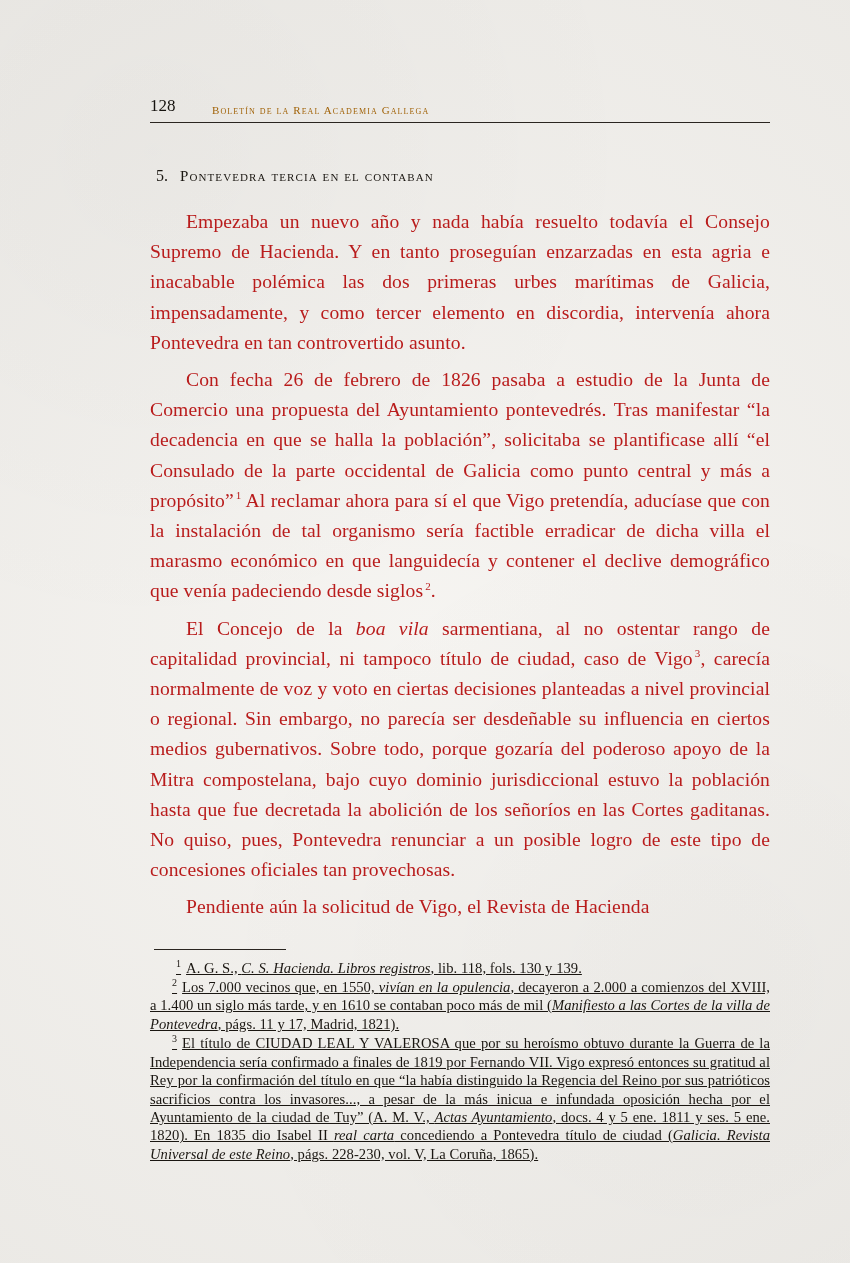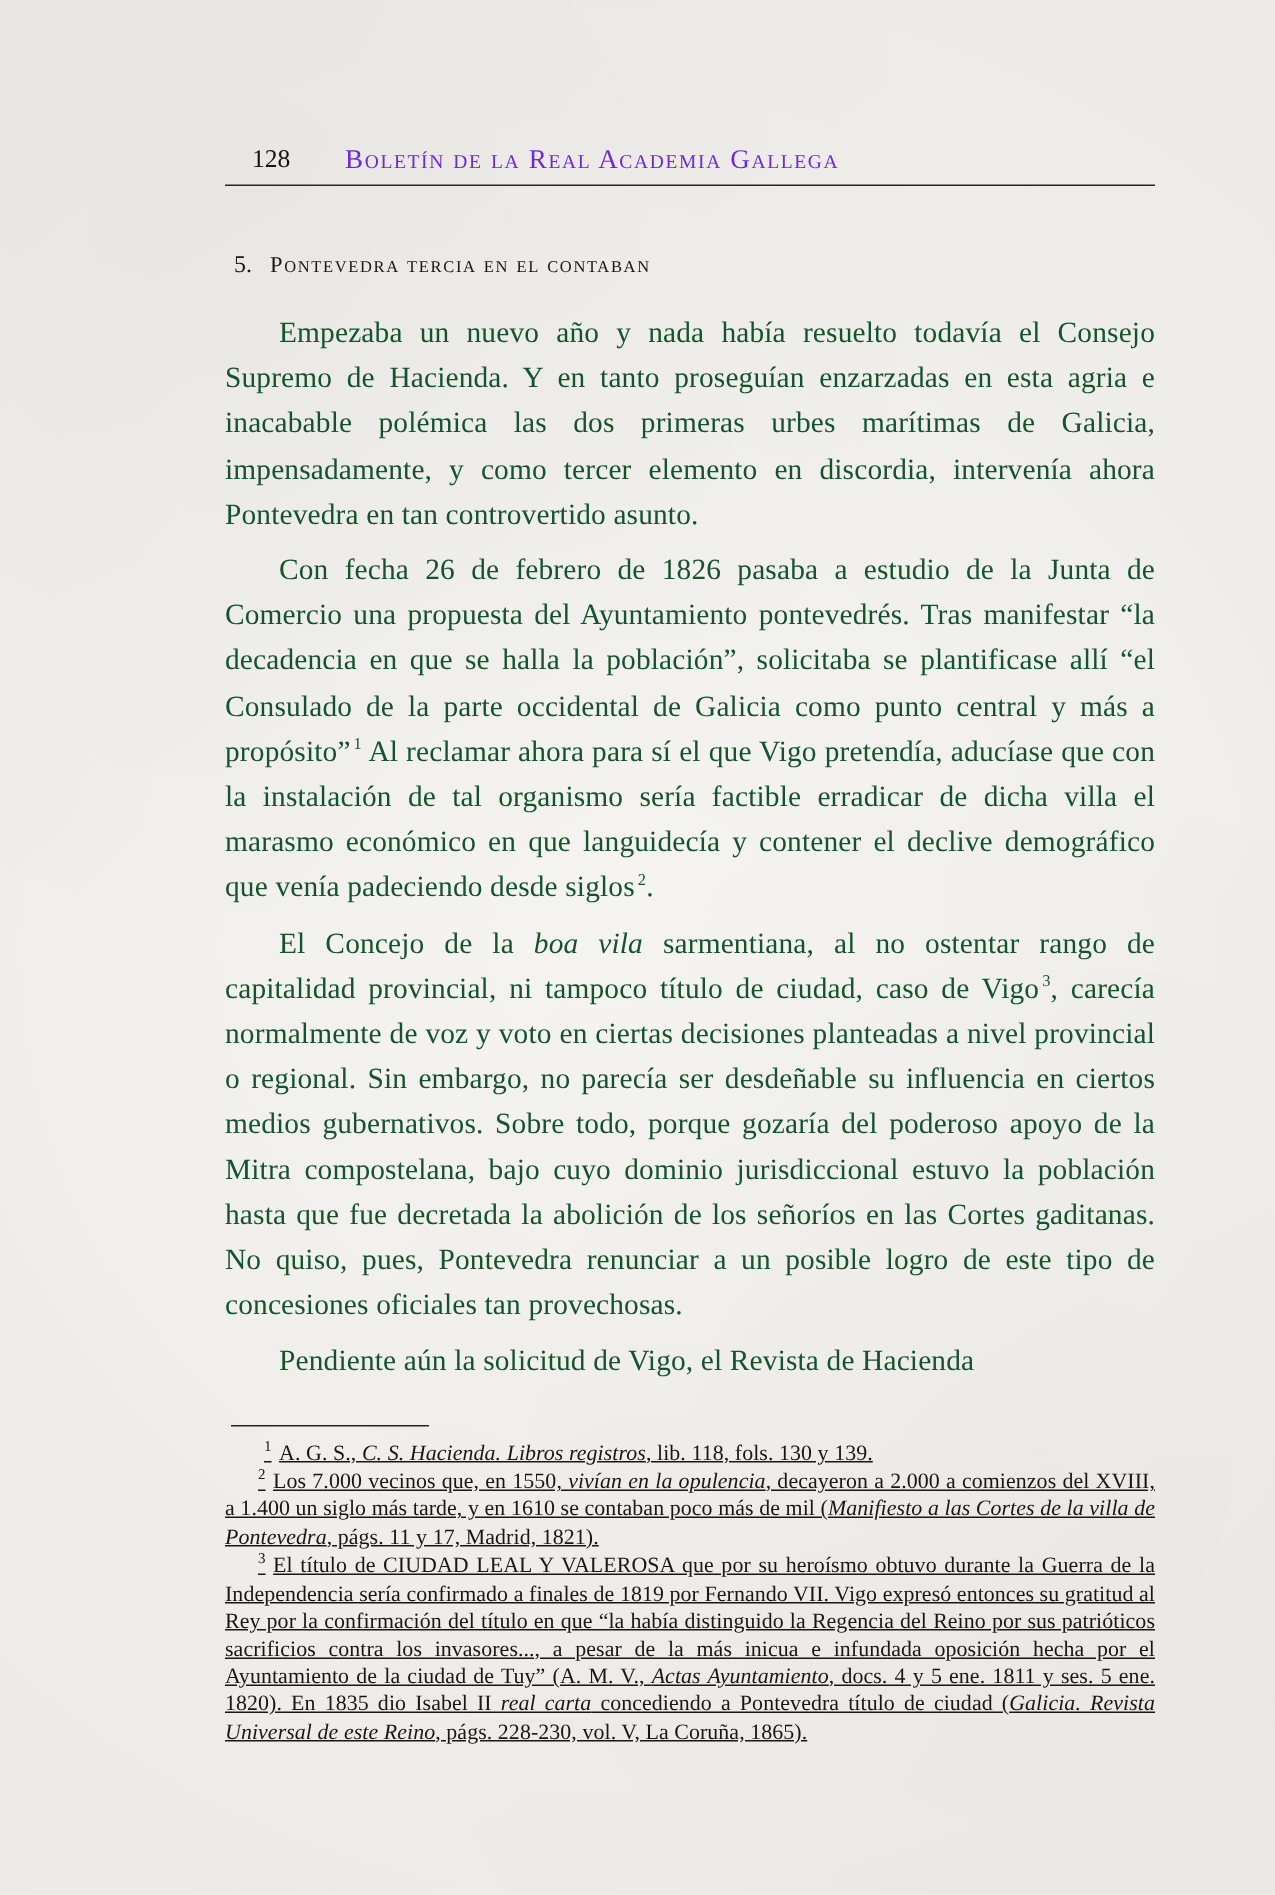--- a/index.html
+++ b/index.html
@@ -34,37 +34,36 @@
   .content {
     position: absolute;
     left: 150px;
     top: 96px;
     width: 620px;
   }
 
   
   .running-head {
     display: flex;
-    align-items: flex-start;
+    align-items: flex-end;
     font-variant: small-caps;
     letter-spacing: 0.6px;
-    margin-left: 18px;
   }
   .folio {
     font-family: "Liberation Serif", serif;
     font-size: 17px;
     font-variant: normal;
     letter-spacing: 0;
     width: 62px;
     color: #16130f;
   }
   .head-title {
-    font-size: 18px;
+    font-size: 11px;
     letter-spacing: 1.1px;
-    color: #6d28d9;
+    color: #a16207;
     white-space: nowrap;
   }
   .head-rule {
     margin-top: 6px;
     border-bottom: 1.4px solid #2a2520;
     width: 620px;
   }
 
   
   .section-head {
@@ -85,21 +84,21 @@
   }
 
   
   p.body {
     margin: 0;
     text-indent: 36px;
     font-size: 19.6px;
     line-height: 30.2px;
     text-align: justify;
     text-justify: inter-word;
-    color: #14532d;
+    color: #b91c1c;
     letter-spacing: 0.1px;
   }
   p.body.first { margin-top: 22px; }
   p.body + p.body { margin-top: 7px; }
   sup {
     font-size: 11px;
     vertical-align: super;
     line-height: 0;
     padding-left: 2px;
   }

